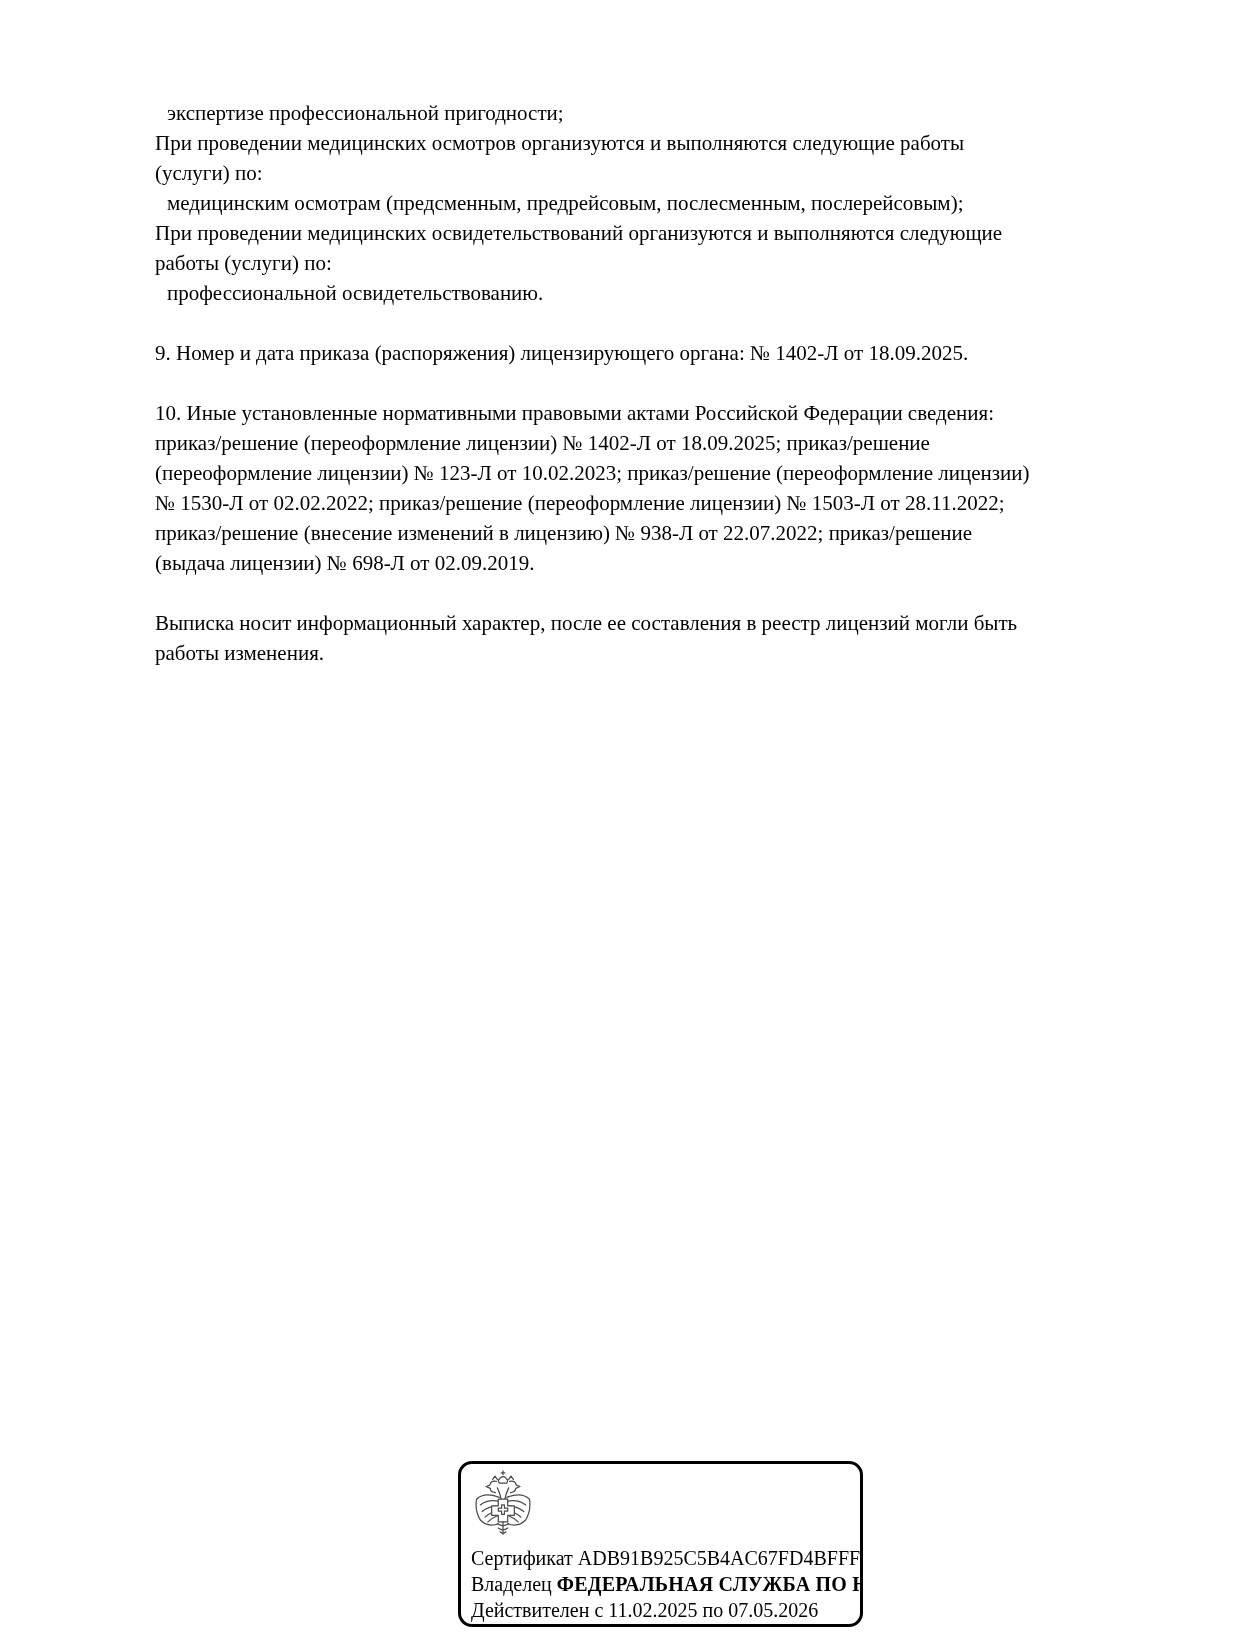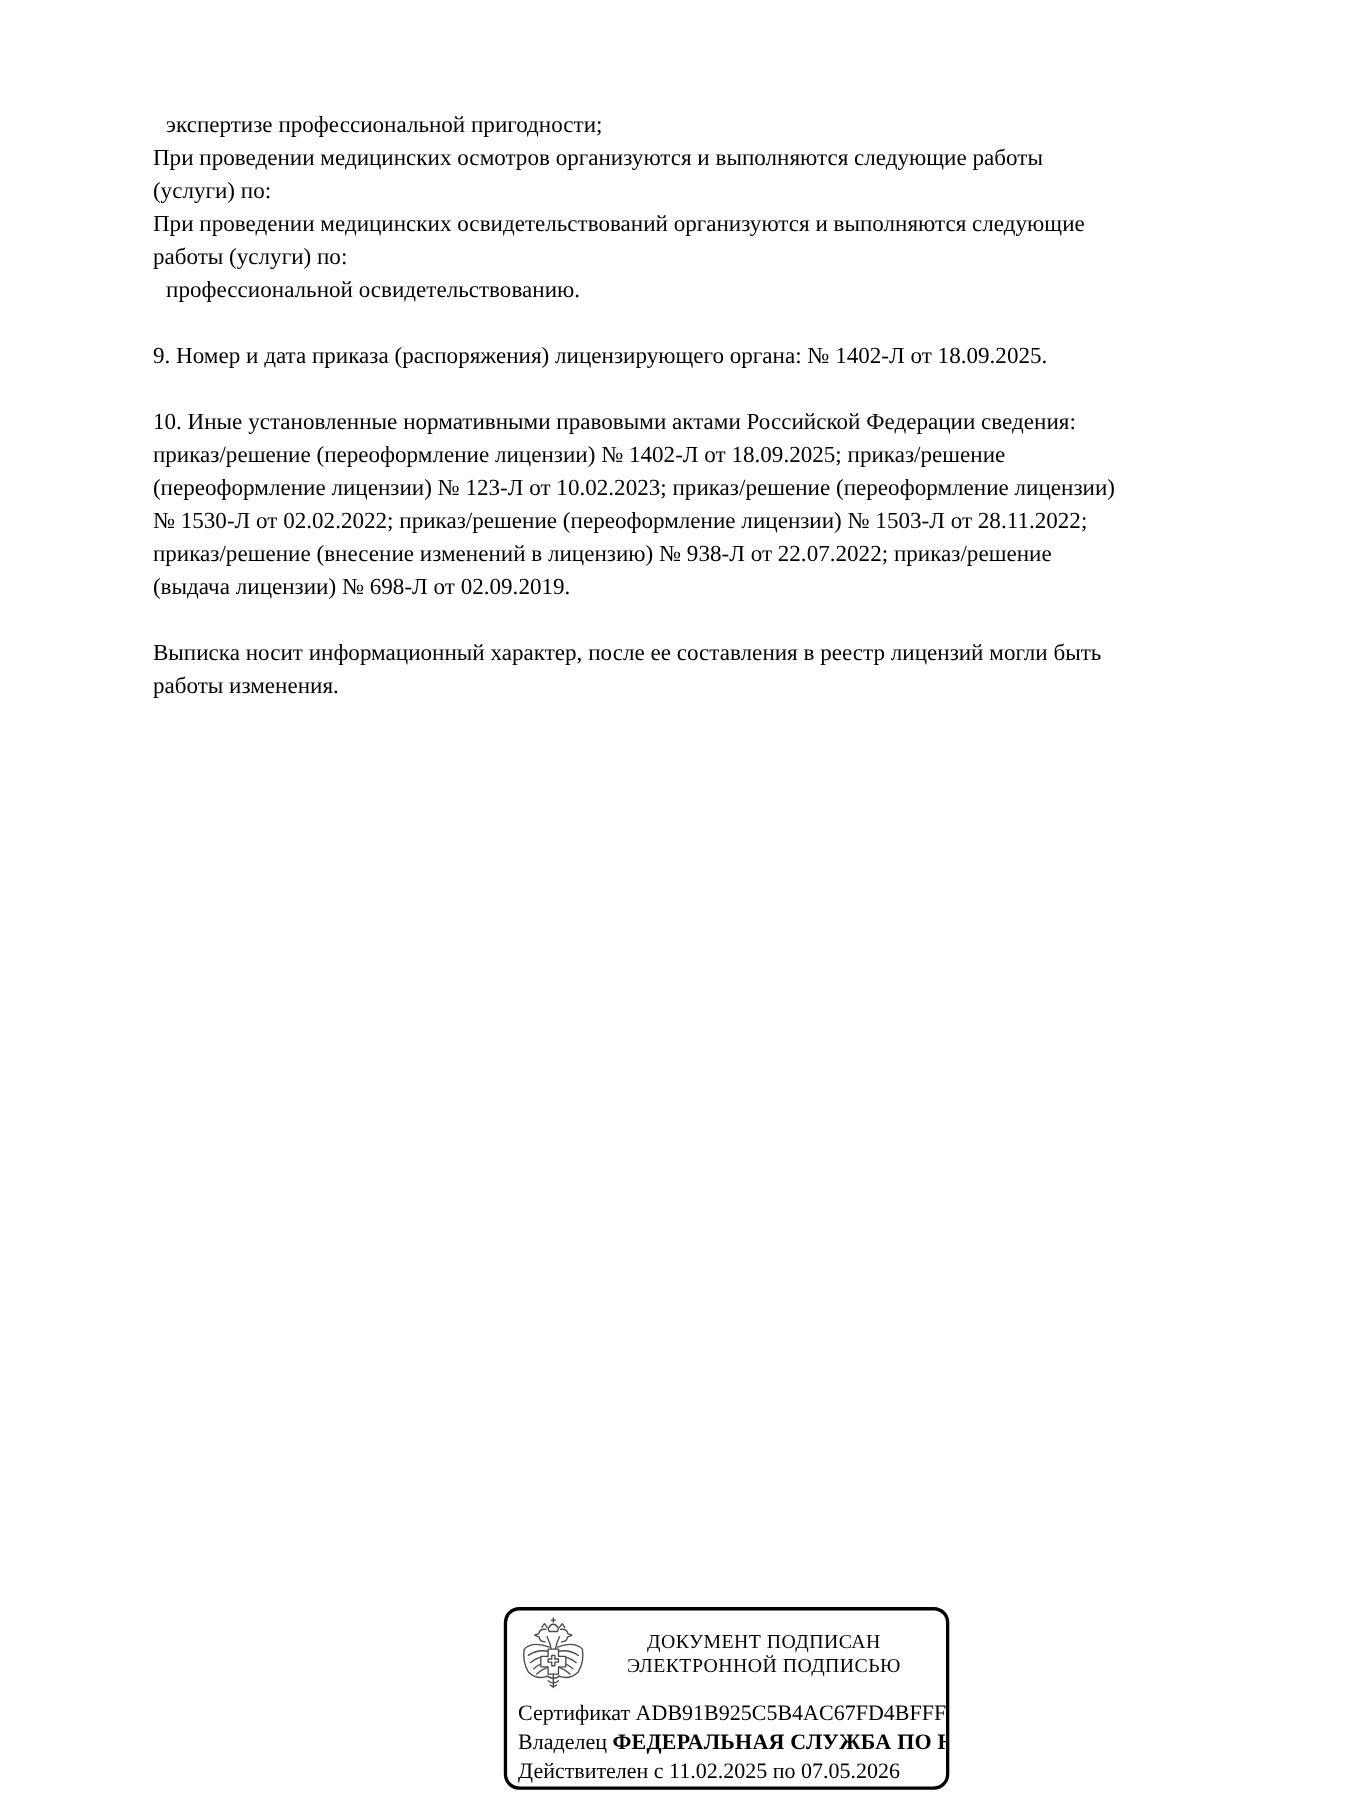--- a/index.html
+++ b/index.html
@@ -15,21 +15,21 @@
     color: #000000;
     overflow: hidden;
   }
   .textblock {
     position: absolute;
     left: 137px;
     top: 98px;
     width: 1016px;
     font-size: 21px;
   }
-  .para { margin: 0 0 30px 2px; padding: 0; }
+  .para { margin: 0 0 30px 18px; padding: 0; }
   .line {
     display: block;
     line-height: 30px;
     white-space: nowrap;
   }
   .line.indent { padding-left: 12px; }
 
   
   .stamp {
     position: absolute;
@@ -68,20 +68,21 @@
 </style>
 </head>
 <body>
 
 <div class="textblock">
 
   <p class="para">
     <span class="line indent">экспертизе профессиональной пригодности;</span>
     <span class="line">При проведении медицинских осмотров организуются и выполняются следующие работы</span>
     <span class="line">(услуги) по:</span>
+    <span class="line indent">медицинским осмотрам (предсменным, предрейсовым, послесменным, послерейсовым);</span>
     <span class="line">При проведении медицинских освидетельствований организуются и выполняются следующие</span>
     <span class="line">работы (услуги) по:</span>
     <span class="line indent">профессиональной освидетельствованию.</span>
   </p>
 
   <p class="para">
     <span class="line">9. Номер и дата приказа (распоряжения) лицензирующего органа: № 1402-Л от 18.09.2025.</span>
   </p>
 
   <p class="para">
@@ -121,24 +122,20 @@
         <path d="M36 30 Q52 24 60 32 Q62 44 56 54 Q48 62 37 58"></path>
         <path d="M37 34 Q48 32 56 38 M37 39 Q47 39 54 45 M37 44 Q46 46 51 51 M37 49 Q44 52 48 56"></path>
 
         <path d="M27 32 h10 v7 h7 v10 h-7 v7 h-10 v-7 h-7 v-10 h7 z" fill="#ffffff"></path>
         <path d="M30.5 38 h3 v3.5 h3.5 v3 h-3.5 v3.5 h-3 v-3.5 h-3.5 v-3 h3.5 z"></path>
 
         <path d="M26 58 q6 4 12 0 M27 62.5 q5 4 10 0 M29 66.5 q3 3 6 0"></path>
         <path d="M32 56 v13"></path>
       </g>
     </svg>
-    <div class="stamp-title">
-      <div>ДОКУМЕНТ ПОДПИСАН</div>
-      <div>ЭЛЕКТРОННОЙ ПОДПИСЬЮ</div>
-    </div>
   </div>
   <div class="stamp-body">
     <div class="stamp-line">
       <span class="lbl">Сертификат</span><span>ADB91B925C5B4AC67FD4BFFFEDC463AE</span>
     </div>
     <div class="stamp-line">
       <span class="lbl">Владелец</span><span class="owner-value">ФЕДЕРАЛЬНАЯ СЛУЖБА ПО НАДЗОРУ В СФ</span>
     </div>
     <div class="stamp-line">Действителен с 11.02.2025 по 07.05.2026</div>
   </div>

